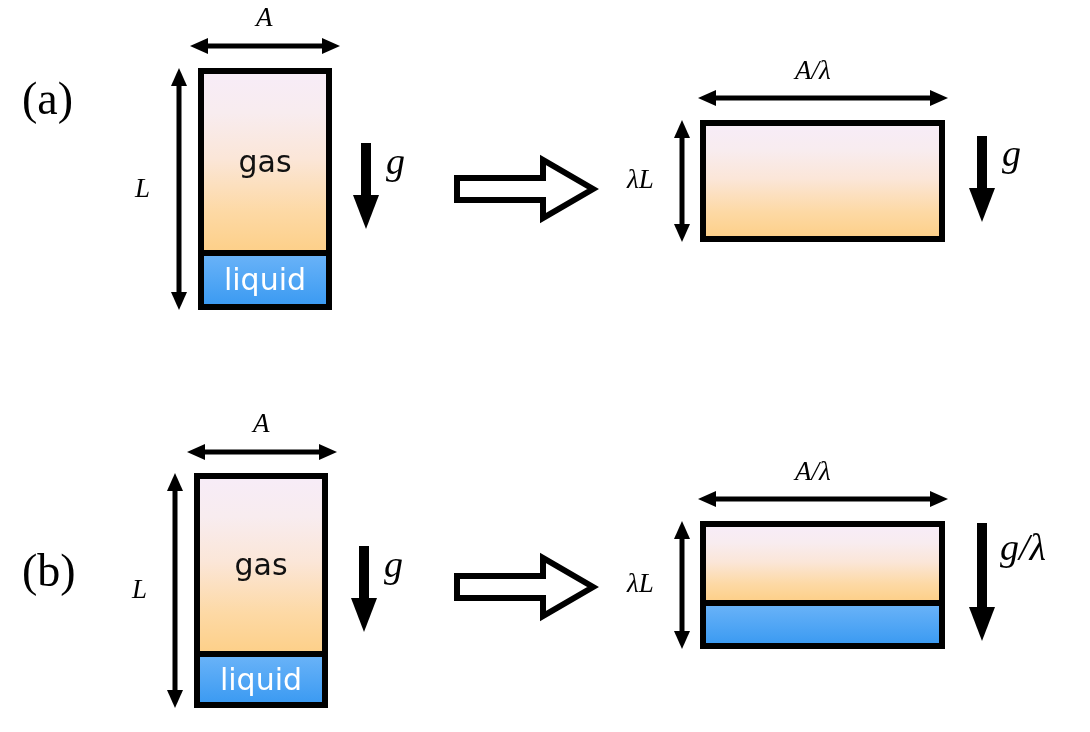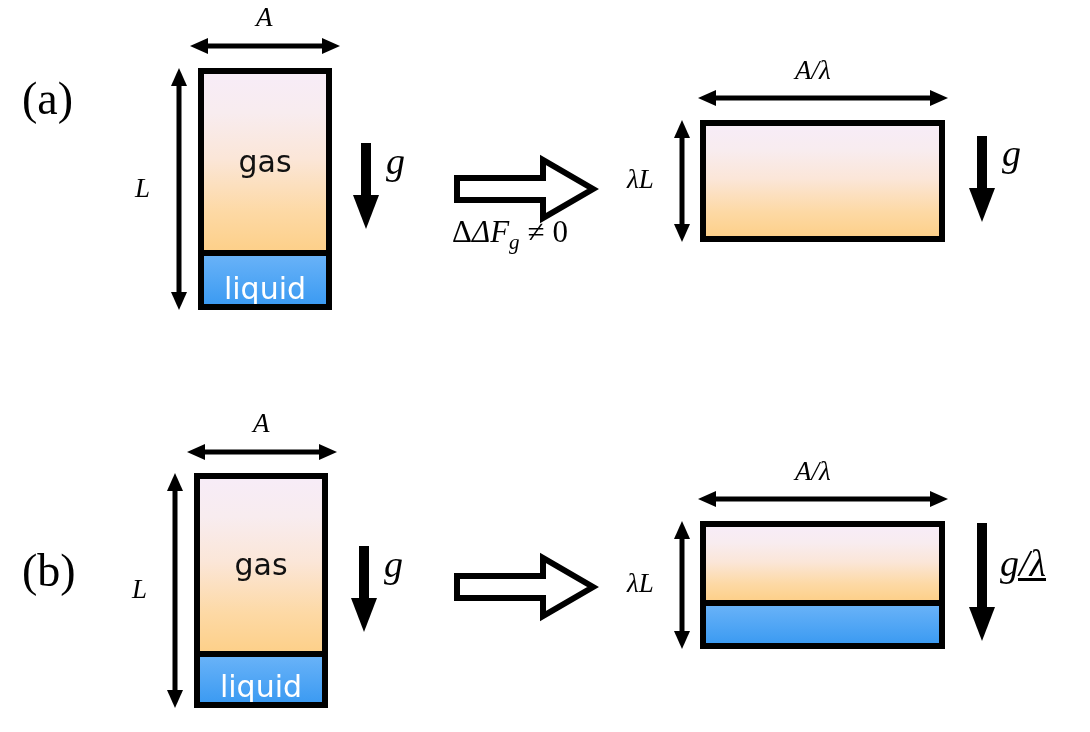--- a/index.html
+++ b/index.html
@@ -68,21 +68,21 @@
     position: relative;
     background: linear-gradient(to bottom, #f7ecf7 0%, #f8ecef 22%, #fbe6d8 48%, #fdd9a5 78%, #fdd08a 100%);
     display: flex;
     align-items: center;
     justify-content: center;
   }
   .liquid-region {
     position: relative;
     background: linear-gradient(to bottom, #68b2f8 0%, #3c9bf2 100%);
     display: flex;
-    align-items: flex-end;
+    align-items: center;
     justify-content: center;
     border-top: 6px solid #000000;
     box-sizing: border-box;
   }
   .phase-text {
     font-family: "DejaVu Sans", "Liberation Sans", sans-serif;
     font-weight: 400;
     font-size: 30px;
     line-height: 1;
   }
@@ -132,21 +132,20 @@
     </svg>
   </div>
   <div class="abs math g-label" style="left:386px; top:142px;">g</div>
 
   <div class="abs" style="left:455px; top:158px;">
     <svg width="140" height="62" viewBox="0 0 140 62">
       <polygon points="2,20 88,20 88,2 138,31 88,60 88,42 2,42" fill="#ffffff" stroke="#000000" stroke-width="6" stroke-linejoin="miter"></polygon>
     </svg>
   </div>
 
-  <div class="abs math deltaf-label" style="left:452px; top:216px;"><span class="math-upright">Δ</span><span>ΔF</span><span class="sub">g</span><span class="math-upright" style="margin-left:8px;">≠ 0</span></div>
 
   <div class="abs" style="left:698px; top:86px;">
     <svg width="250" height="24" viewBox="0 0 250 24">
       <line x1="14" y1="12" x2="236" y2="12" stroke="#000" stroke-width="5"></line>
       <polygon points="0,12 18,4 18,20" fill="#000"></polygon>
       <polygon points="250,12 232,4 232,20" fill="#000"></polygon>
     </svg>
   </div>
   <div class="abs math dim-label" style="left:795px; top:57px;">A/λ</div>
 
@@ -243,15 +242,15 @@
       <span class="phase-text liquid-text"></span>
     </div>
   </div>
 
   <div class="abs" style="left:968px; top:523px;">
     <svg width="28" height="118" viewBox="0 0 28 118">
       <line x1="14" y1="0" x2="14" y2="90" stroke="#000" stroke-width="10"></line>
       <polygon points="14,118 1,84 27,84" fill="#000"></polygon>
     </svg>
   </div>
-  <div class="abs math glam-label" style="left:1000px; top:544px;text-decoration:underline;">g/λ</div>
+  <div class="abs math glam-label" style="left:1000px; top:528px;">g/λ</div>
 
 </div>
 
 </body></html>

